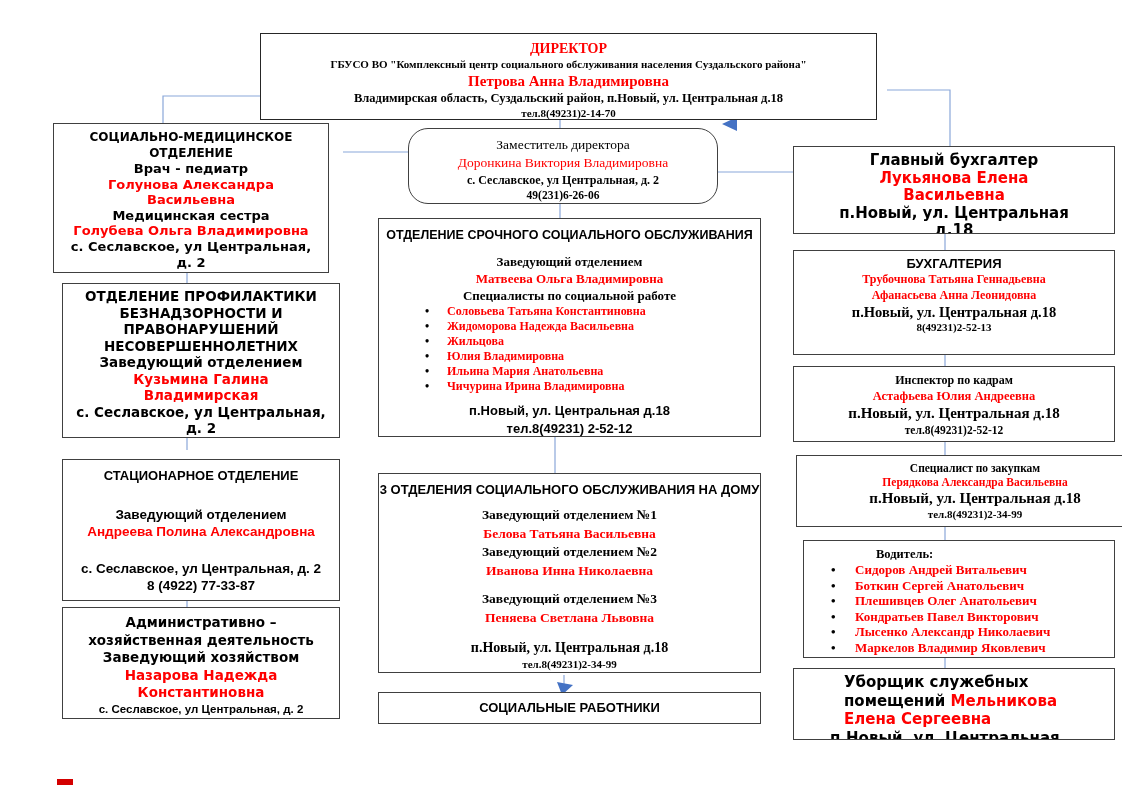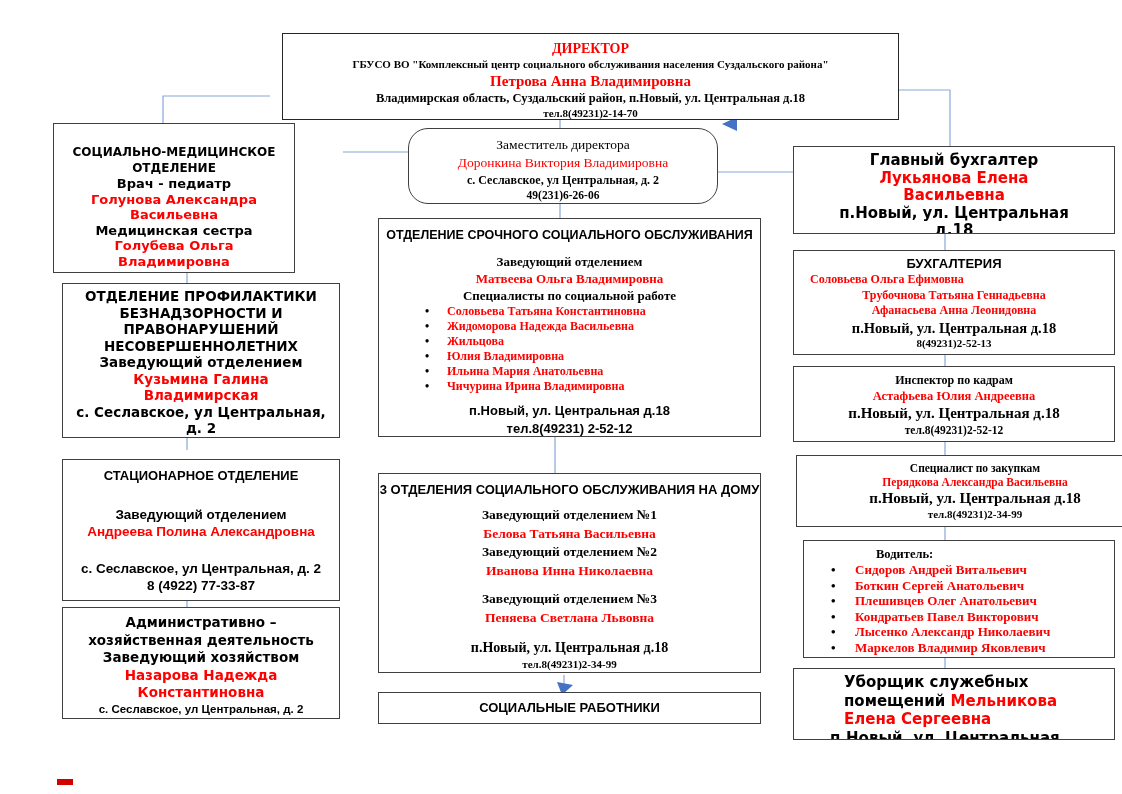--- a/index.html
+++ b/index.html
@@ -5,29 +5,29 @@
   html,body{margin:0;padding:0;background:#ffffff;}
   #canvas{position:relative;width:1122px;height:794px;background:#ffffff;overflow:hidden;
           font-family:"Liberation Serif",serif;}
   .node{position:absolute;background:#ffffff;border:1.5px solid #404040;box-sizing:border-box;
         text-align:center;overflow:hidden;z-index:2;}
   svg.wires{position:absolute;left:0;top:0;z-index:1;pointer-events:none;}
   .red{color:#fe0000;}
   .serif{font-family:"Liberation Serif",serif;}
 
   
-  #director{left:282px;top:33px;width:617px;height:87px;border:1px solid #262626;padding-top:6px;}
+  #director{left:260px;top:33px;width:617px;height:87px;border:1px solid #262626;padding-top:6px;}
   #director .t1{font-size:14px;line-height:17px;font-weight:bold;}
   #director .t2{font-size:11px;line-height:15px;font-weight:bold;}
   #director .t3{font-size:15px;line-height:18px;font-weight:bold;}
   #director .t4{font-size:12.5px;line-height:16px;font-weight:bold;}
   #director .t5{font-size:11px;line-height:15px;font-weight:bold;}
 
   
-  #left-medical{left:53px;top:123px;width:242px;height:150px;padding:20px 8px 0;}
+  #left-medical{left:53px;top:123px;width:276px;height:150px;padding:5px 8px 0;}
   #left-medical div{font-family:"DejaVu Sans",sans-serif;font-weight:bold;font-size:13px;line-height:15.6px;}
   #left-medical .hd{font-size:12px;line-height:16px;}
 
   #left-prevention{left:62px;top:283px;width:278px;height:155px;padding:4px 12px 0;}
   #left-prevention div{font-family:"DejaVu Sans",sans-serif;font-weight:bold;font-size:13.5px;line-height:16.5px;}
 
   #left-inpatient{left:62px;top:459px;width:278px;height:142px;padding:8px 6px 0;}
   #left-inpatient div{font-family:"Liberation Sans",sans-serif;font-weight:bold;font-size:13.5px;line-height:17px;}
   #left-inpatient .hd{font-size:13px;line-height:16px;margin-bottom:22px;}
   #left-inpatient .gap{height:20px;}
@@ -212,21 +212,20 @@
   </div>
 
   <div class="node" id="chief">
     <div>Главный бухгалтер</div>
     <div class="nm red">Лукьянова Елена Васильевна</div>
     <div class="ad">п.Новый, ул. Центральная д.18</div>
   </div>
 
   <div class="node serif" id="accounting">
     <div class="hd">БУХГАЛТЕРИЯ</div>
-    <div class="nm n0 red">Соловьева Ольга Ефимовна</div>
     <div class="nm red">Трубочнова Татьяна Геннадьевна</div>
     <div class="nm red">Афанасьева Анна Леонидовна</div>
     <div class="ad">п.Новый, ул. Центральная д.18</div>
     <div class="ph">8(49231)2-52-13</div>
   </div>
 
   <div class="node serif" id="hr-box">
     <div class="r">Инспектор по кадрам</div>
     <div class="nm red">Астафьева Юлия Андреевна</div>
     <div class="ad">п.Новый, ул. Центральная д.18</div>

